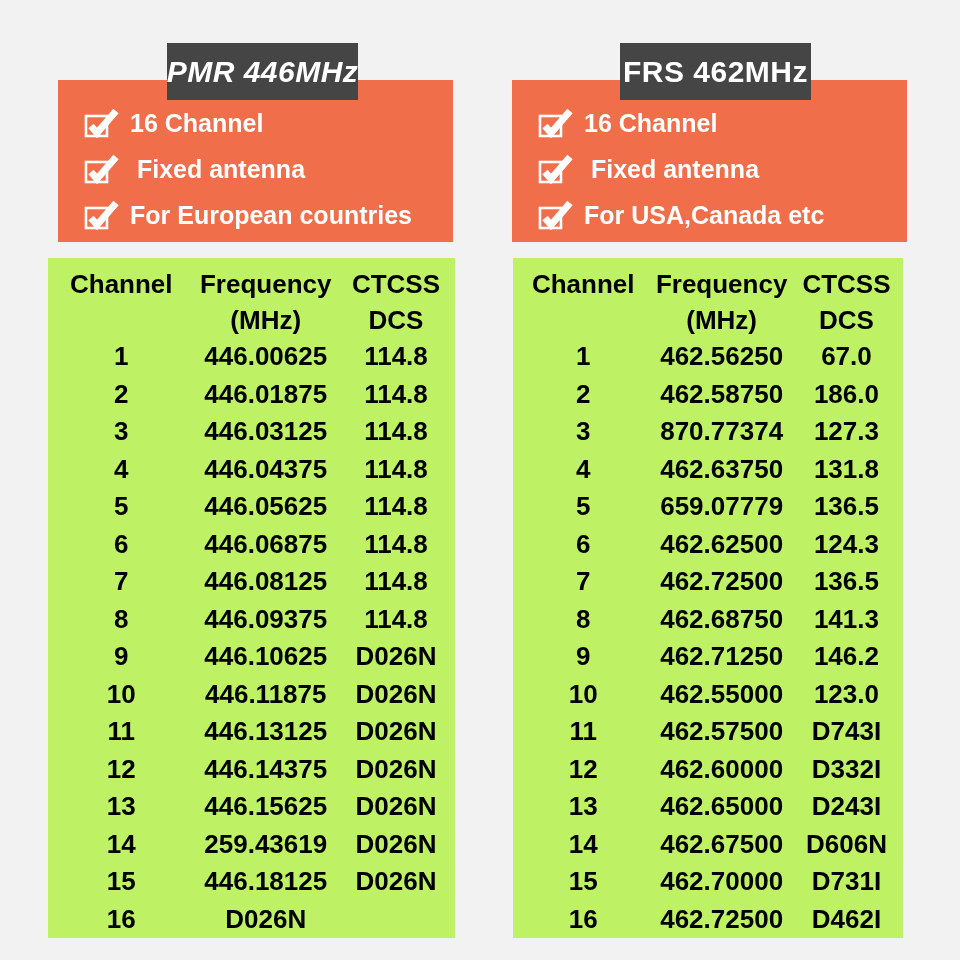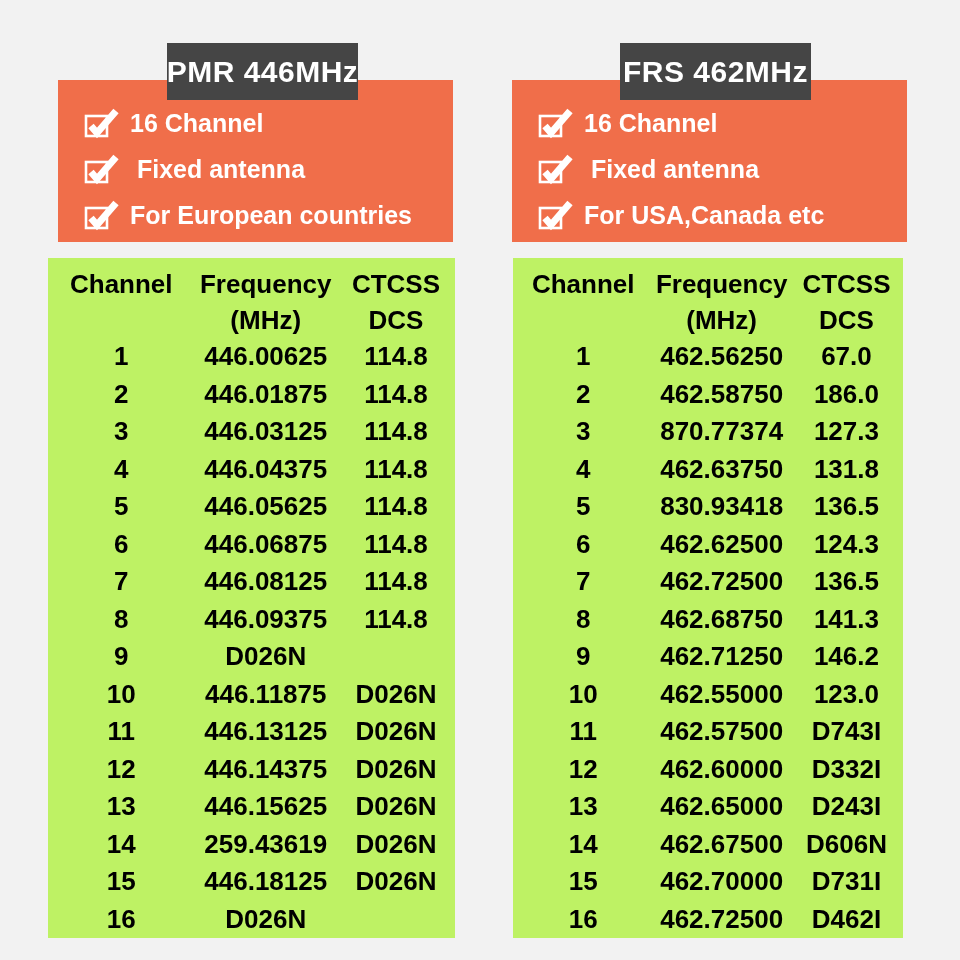--- a/index.html
+++ b/index.html
@@ -12,21 +12,21 @@
   }
 
   
   .title-badge {
     position: absolute; top: 43px; height: 57px; width: 191px;
     background: #454545; color: #ffffff;
     font-size: 30px; letter-spacing: 0.5px;
     display: flex; align-items: center; justify-content: center;
     white-space: nowrap; z-index: 3;
   }
-  #title-left  { left: 167px; }
+  #title-left  { left: 167px; font-style: italic; }
   #title-right { left: 620px; }
 
   
   .orange-box {
     position: absolute; top: 80px; height: 162px; width: 395px;
     background: #f06e4a; z-index: 2;
   }
   #orange-left  { left: 58px; }
   #orange-right { left: 512px; }
 
@@ -144,20 +144,21 @@
         </div>
 
         <div class="trow">
           <span class="tcell">8</span>
           <span class="tcell">446.09375</span>
           <span class="tcell">114.8</span>
         </div>
 
         <div class="trow">
           <span class="tcell">9</span>
+          <span class="tcell">446.10625</span>
           <span class="tcell">D026N</span>
         </div>
 
         <div class="trow">
           <span class="tcell">10</span>
           <span class="tcell">446.11875</span>
           <span class="tcell">D026N</span>
         </div>
 
         <div class="trow">
@@ -257,21 +258,21 @@
         </div>
 
         <div class="trow">
           <span class="tcell">4</span>
           <span class="tcell">462.63750</span>
           <span class="tcell">131.8</span>
         </div>
 
         <div class="trow">
           <span class="tcell">5</span>
-          <span class="tcell">830.93418</span>
+          <span class="tcell">659.07779</span>
           <span class="tcell">136.5</span>
         </div>
 
         <div class="trow">
           <span class="tcell">6</span>
           <span class="tcell">462.62500</span>
           <span class="tcell">124.3</span>
         </div>
 
         <div class="trow">

